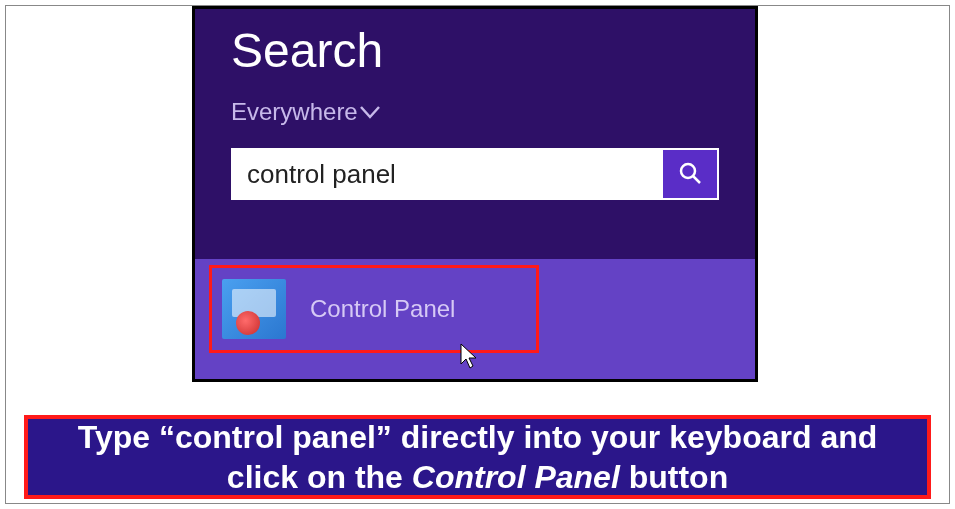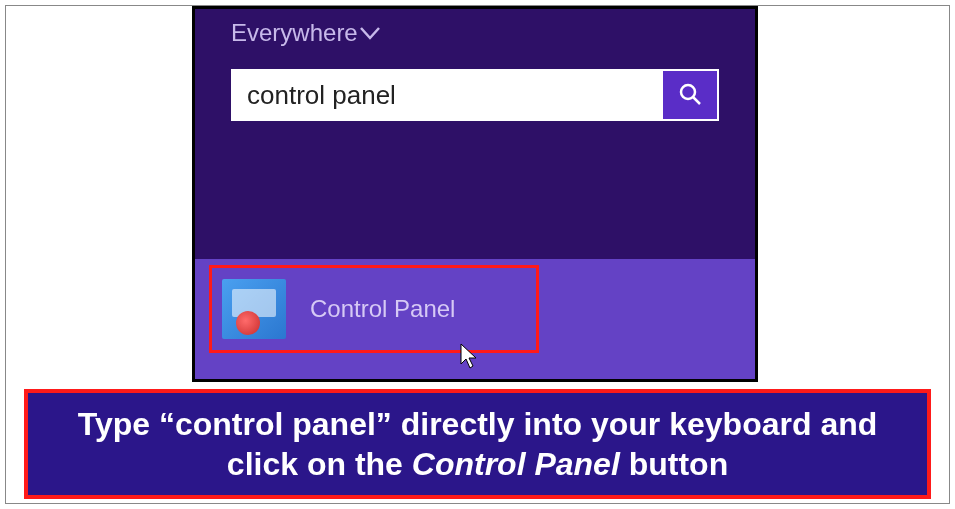--- a/index.html
+++ b/index.html
@@ -129,21 +129,21 @@
     position: absolute;
     left: 460px;
     top: 343px;
     pointer-events: none;
   }
   .caption-bar {
     position: absolute;
     left: 24px;
     right: 24px;
     bottom: 10px;
-    height: 110px;
+    height: 84px;
     background: #2b168a;
     border: 4px solid #ff1a1a;
     color: #ffffff;
     display: flex;
     align-items: center;
     justify-content: center;
     text-align: center;
     padding: 6px 28px;
     font-size: 32px;
     font-weight: 700;
@@ -151,20 +151,21 @@
   }
   .caption-bar .quoted { font-weight: 700; }
   .caption-bar em { font-style: italic; font-weight: 700; }
 </style>
 </head>
 <body>
 
 <div class="page-border"></div>
 
 <div class="search-panel">
+  <div class="search-title">Search</div>
 
   <div class="scope-row">
     <span>Everywhere</span>
     <span class="chevron">
       <svg width="20" height="14" viewBox="0 0 20 14">
           <path d="M1 1 L10 11 L19 1" stroke="#c7b9ea" stroke-width="2.5" fill="none"></path>
         </svg>
     </span>
   </div>
 

